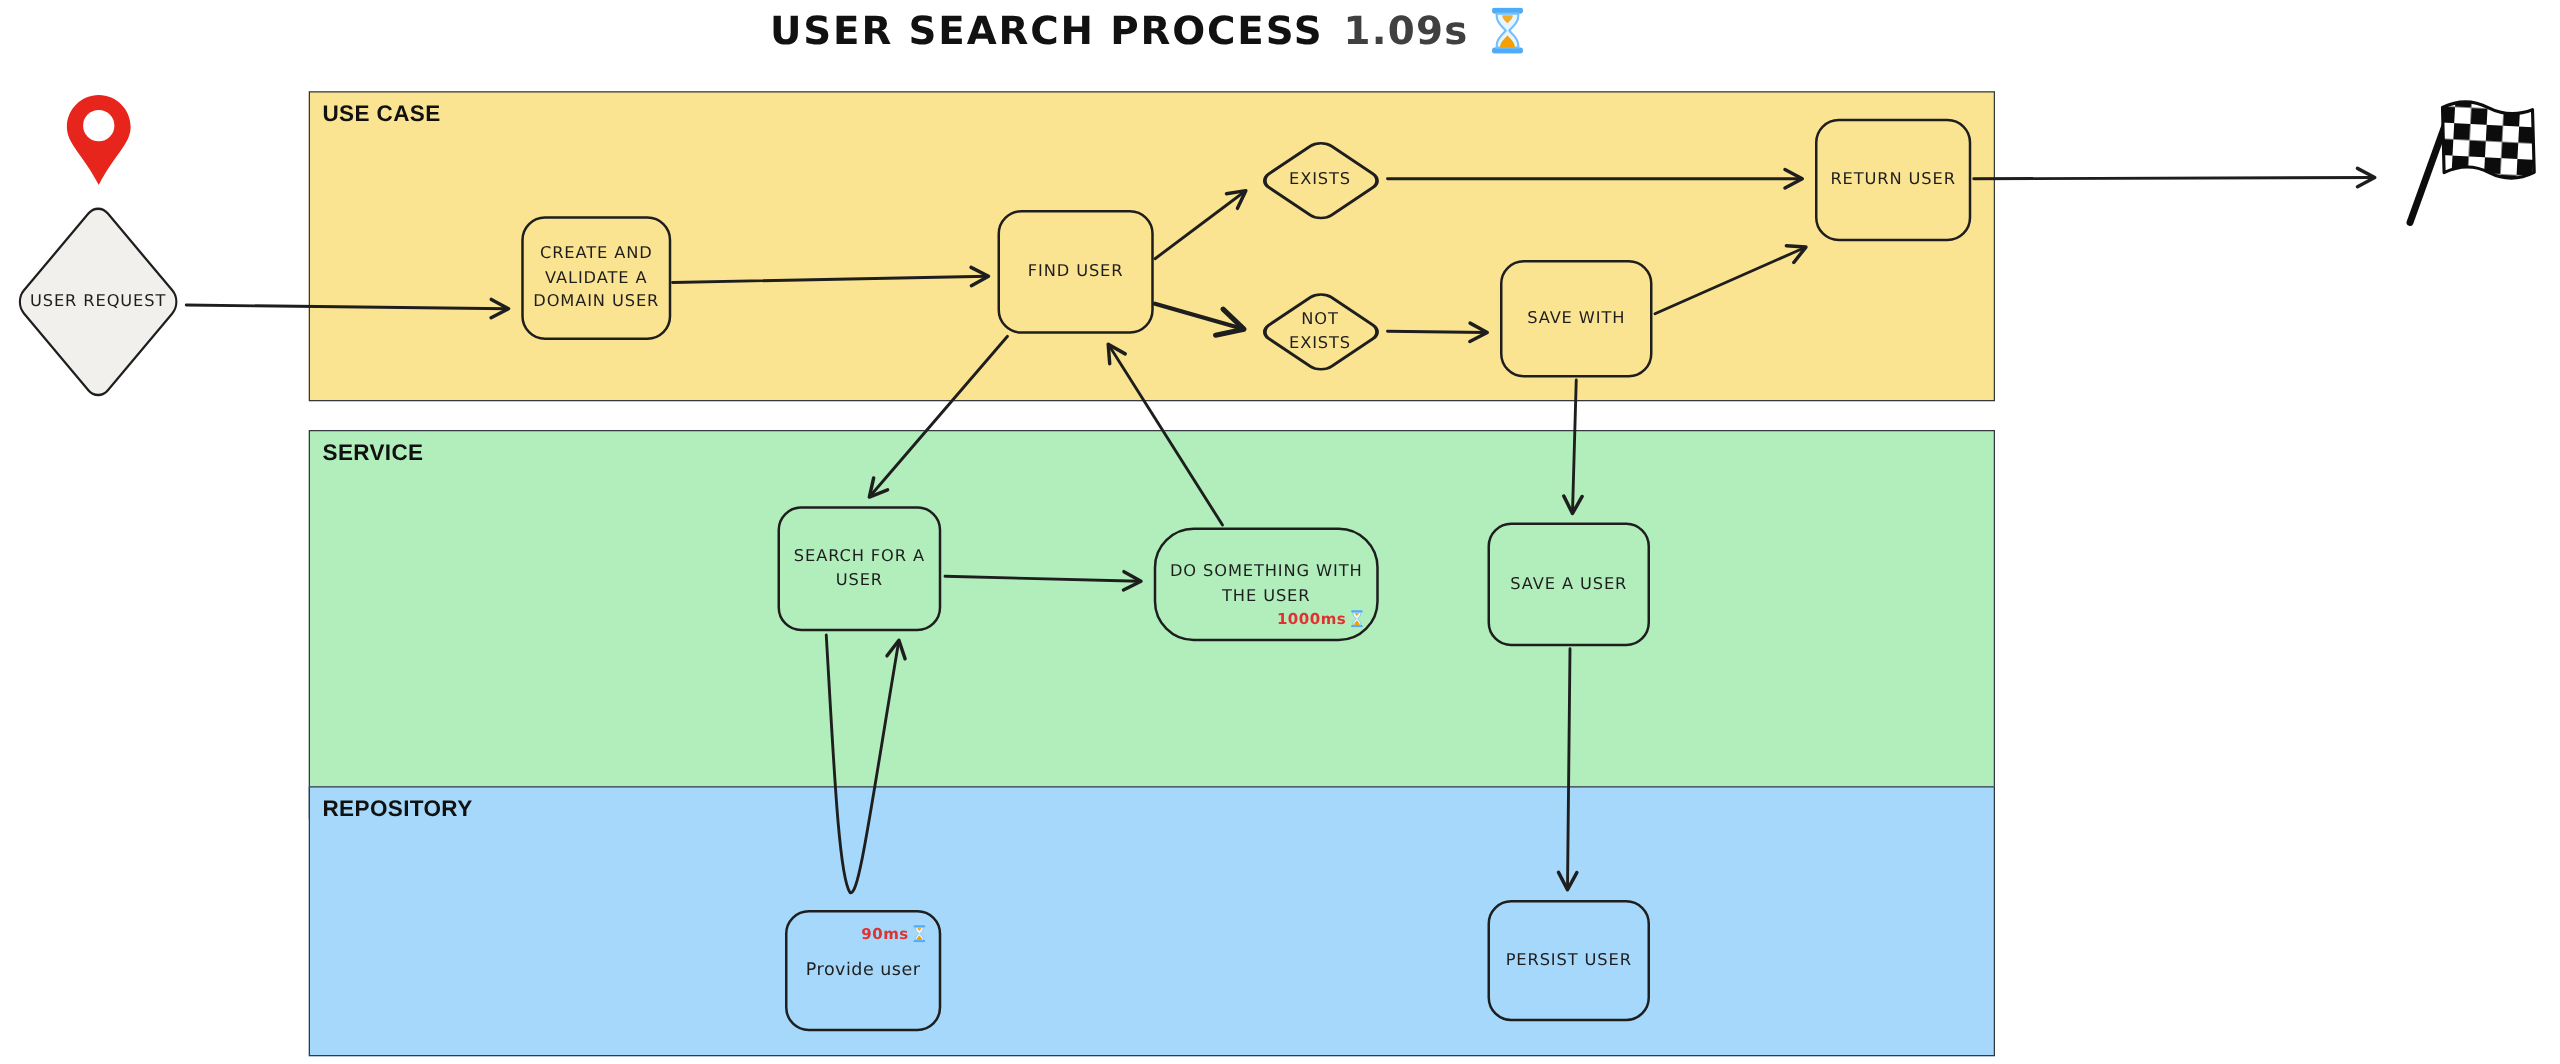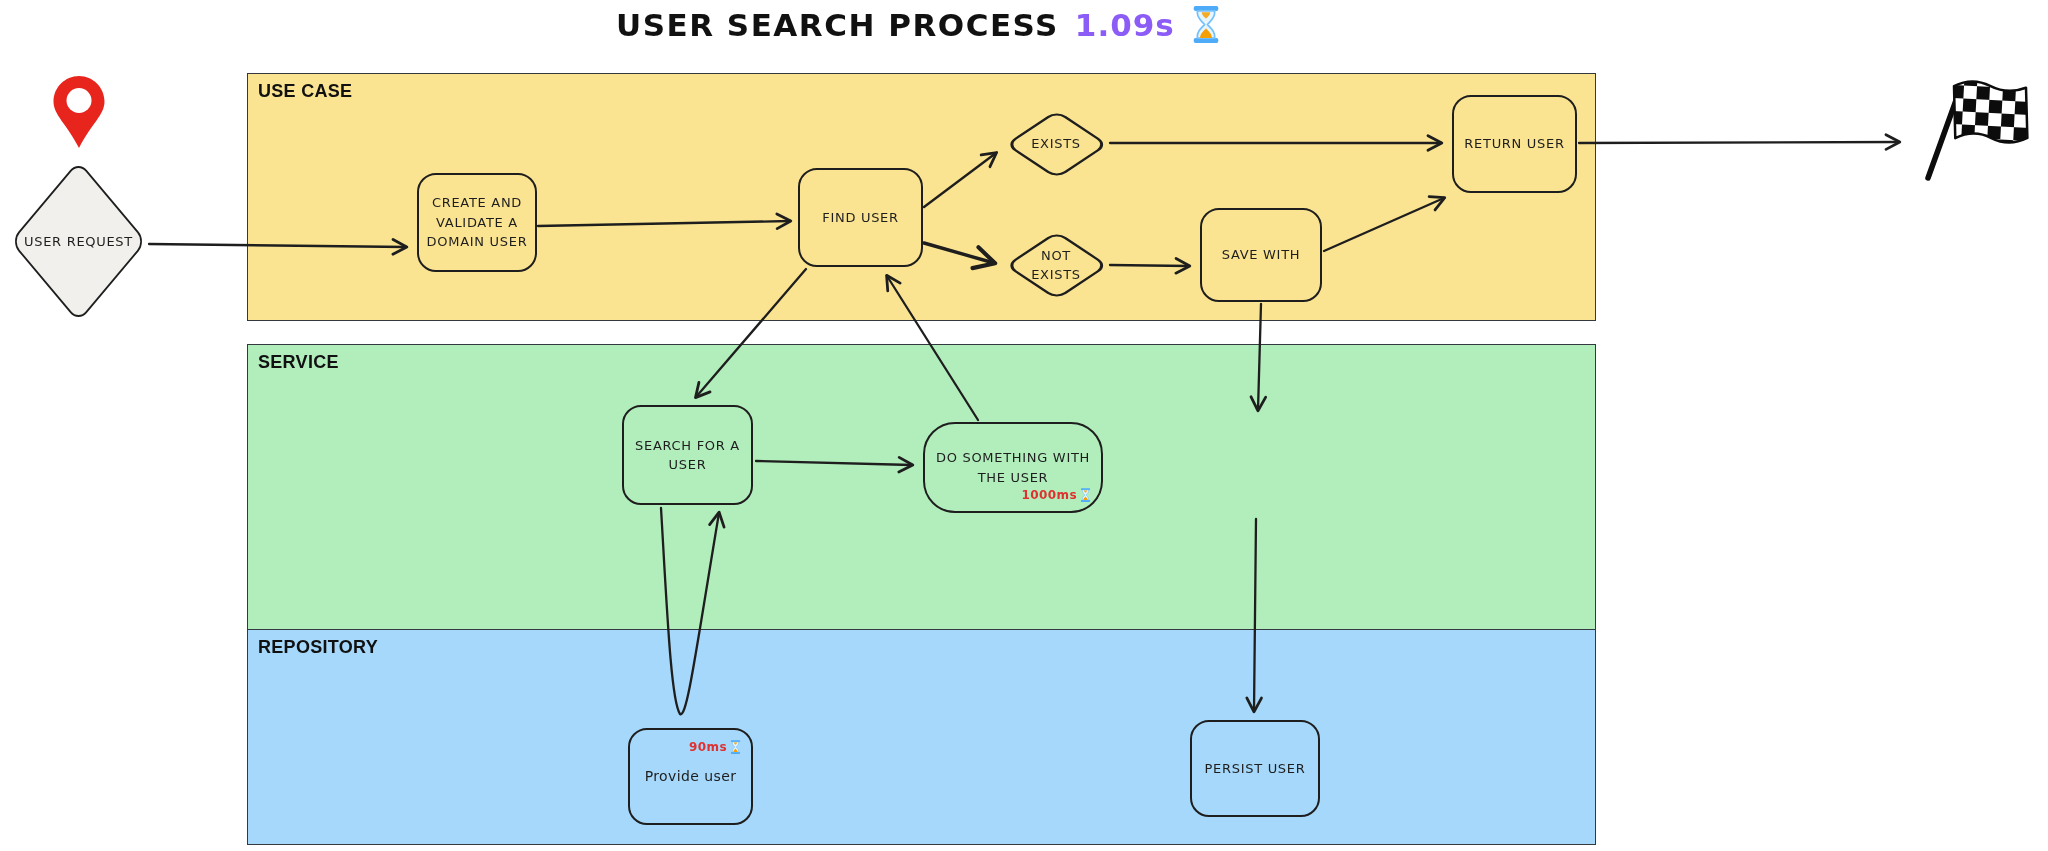--- a/index.html
+++ b/index.html
@@ -2,21 +2,21 @@
 <html><head>
 <meta charset="utf-8">
 <style>
   html,body{margin:0;padding:0;background:#ffffff;}
   .canvas{position:relative;width:2048px;height:851px;background:#ffffff;overflow:hidden;
           font-family:"DejaVu Sans",sans-serif;color:#1e1e1e;}
 
   
   .title-row{position:absolute;left:616px;top:6px;display:flex;align-items:center;gap:16px;}
   .title-text{font-size:31px;font-weight:700;letter-spacing:1.5px;color:#111;}
-  .title-duration{font-size:31px;font-weight:700;letter-spacing:1px;color:#8b5cf6;}
+  .title-duration{font-size:31px;font-weight:700;letter-spacing:1px;color:#404040;}
 
   
   .lane{position:absolute;left:247px;width:1349px;box-sizing:border-box;border:1.6px solid #33393f;text-align:right;}
   .lane-usecase{top:73px;height:248px;background:#fbe491;}
   .lane-service{top:319.5px;height:311px;background:#b2eebc;margin-top:24px;}
   .lane-repository{top:629px;height:216px;background:#a5d8fa;}
   .lane-label{position:absolute;top:7px;left:10px;font-family:"Liberation Sans",sans-serif;
               font-weight:700;font-size:18px;letter-spacing:.3px;color:#111;}
 
   
@@ -165,20 +165,23 @@
   </div>
   <div class="node bg-green node-dosomething">
     <span>DO SOMETHING WITH THE USER</span>
     <span class="duration-badge badge-br">
       <span>1000ms</span>
       <svg width="11" height="14">
           <use href="#hourglass"></use>
         </svg>
     </span>
   </div>
+  <div class="node bg-green node-saveauser">
+    <span>SAVE A USER</span>
+  </div>
 
   <div class="node bg-blue node-provide">
     <span>Provide user</span>
     <span class="duration-badge badge-tr">
       <span>90ms</span>
       <svg width="11" height="14">
           <use href="#hourglass"></use>
         </svg>
     </span>
   </div>

